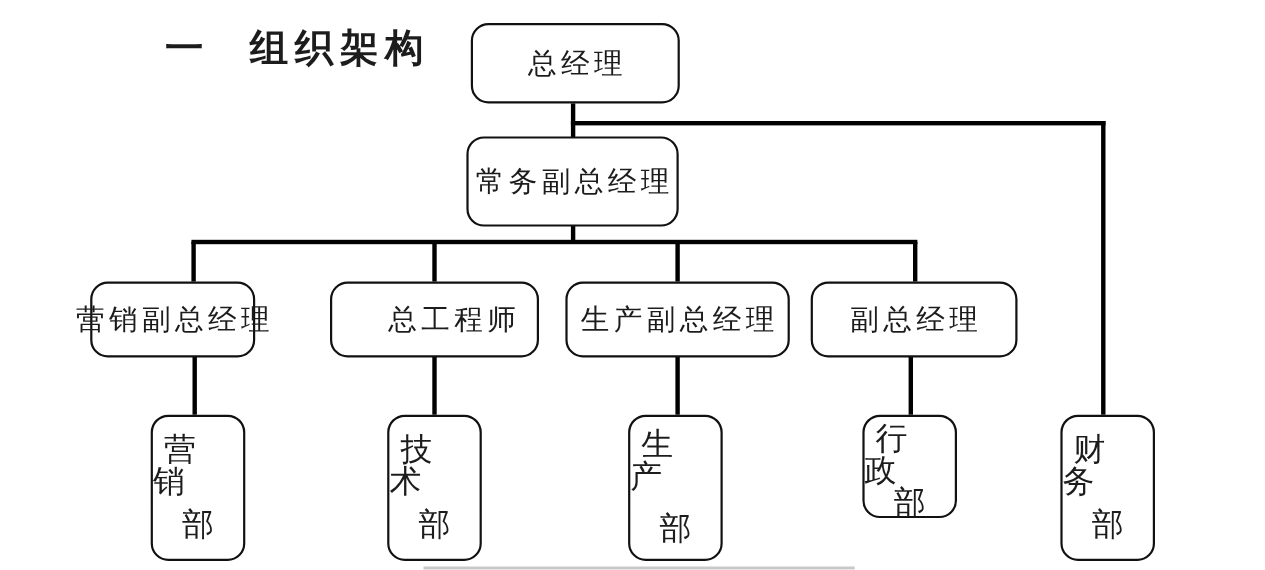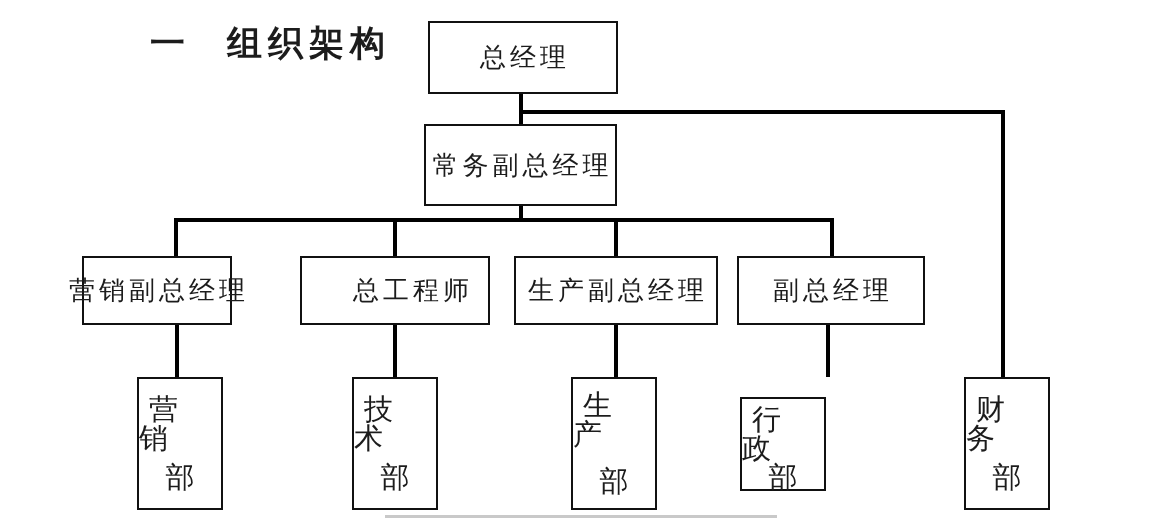--- a/index.html
+++ b/index.html
@@ -27,21 +27,21 @@
     color:var(--text);
     letter-spacing:6px;
     white-space:nowrap;
   }
   .doc-title .num{margin-right:36px;}
   .node{
     position:absolute;
     box-sizing:border-box;
     background:var(--boxbg);
     border:2px solid var(--border);
-    border-radius:0;
+    border-radius:16px;
     display:flex;
     flex-direction:column;
     align-items:center;
     justify-content:center;
     color:var(--text);
     z-index:2;
   }
   .node.single{font-size:26px;letter-spacing:4px;text-indent:4px;white-space:nowrap;}
   .node.multi{font-size:29px;justify-content:space-evenly;padding:6px 0;}
   .node.multi .ln{letter-spacing:10px;text-indent:10px;line-height:1;}
@@ -99,21 +99,21 @@
         <span class="ln">部</span>
       </div>
       <div class="node multi" style="left: 352px; top: 377px; width: 86px; height: 133px;">
         <span class="ln">技术</span>
         <span class="ln">部</span>
       </div>
       <div class="node multi" style="left: 571px; top: 377px; width: 86px; height: 133px; gap: 12px;">
         <span class="ln">生产</span>
         <span class="ln">部</span>
       </div>
-      <div class="node multi" style="left: 740px; top: 377px; width: 86px; height: 94px; margin-top: 20px;">
+      <div class="node multi" style="left: 784px; top: 377px; width: 86px; height: 94px;">
         <span class="ln">行政</span>
         <span class="ln">部</span>
       </div>
       <div class="node multi" style="left: 964px; top: 377px; width: 86px; height: 133px;">
         <span class="ln">财务</span>
         <span class="ln">部</span>
       </div>
       <div class="fragment" style="background: rgb(201, 201, 201); left: 385px; top: 515px; width: 392px; height: 3px;"></div>
     </div>
 </div>

